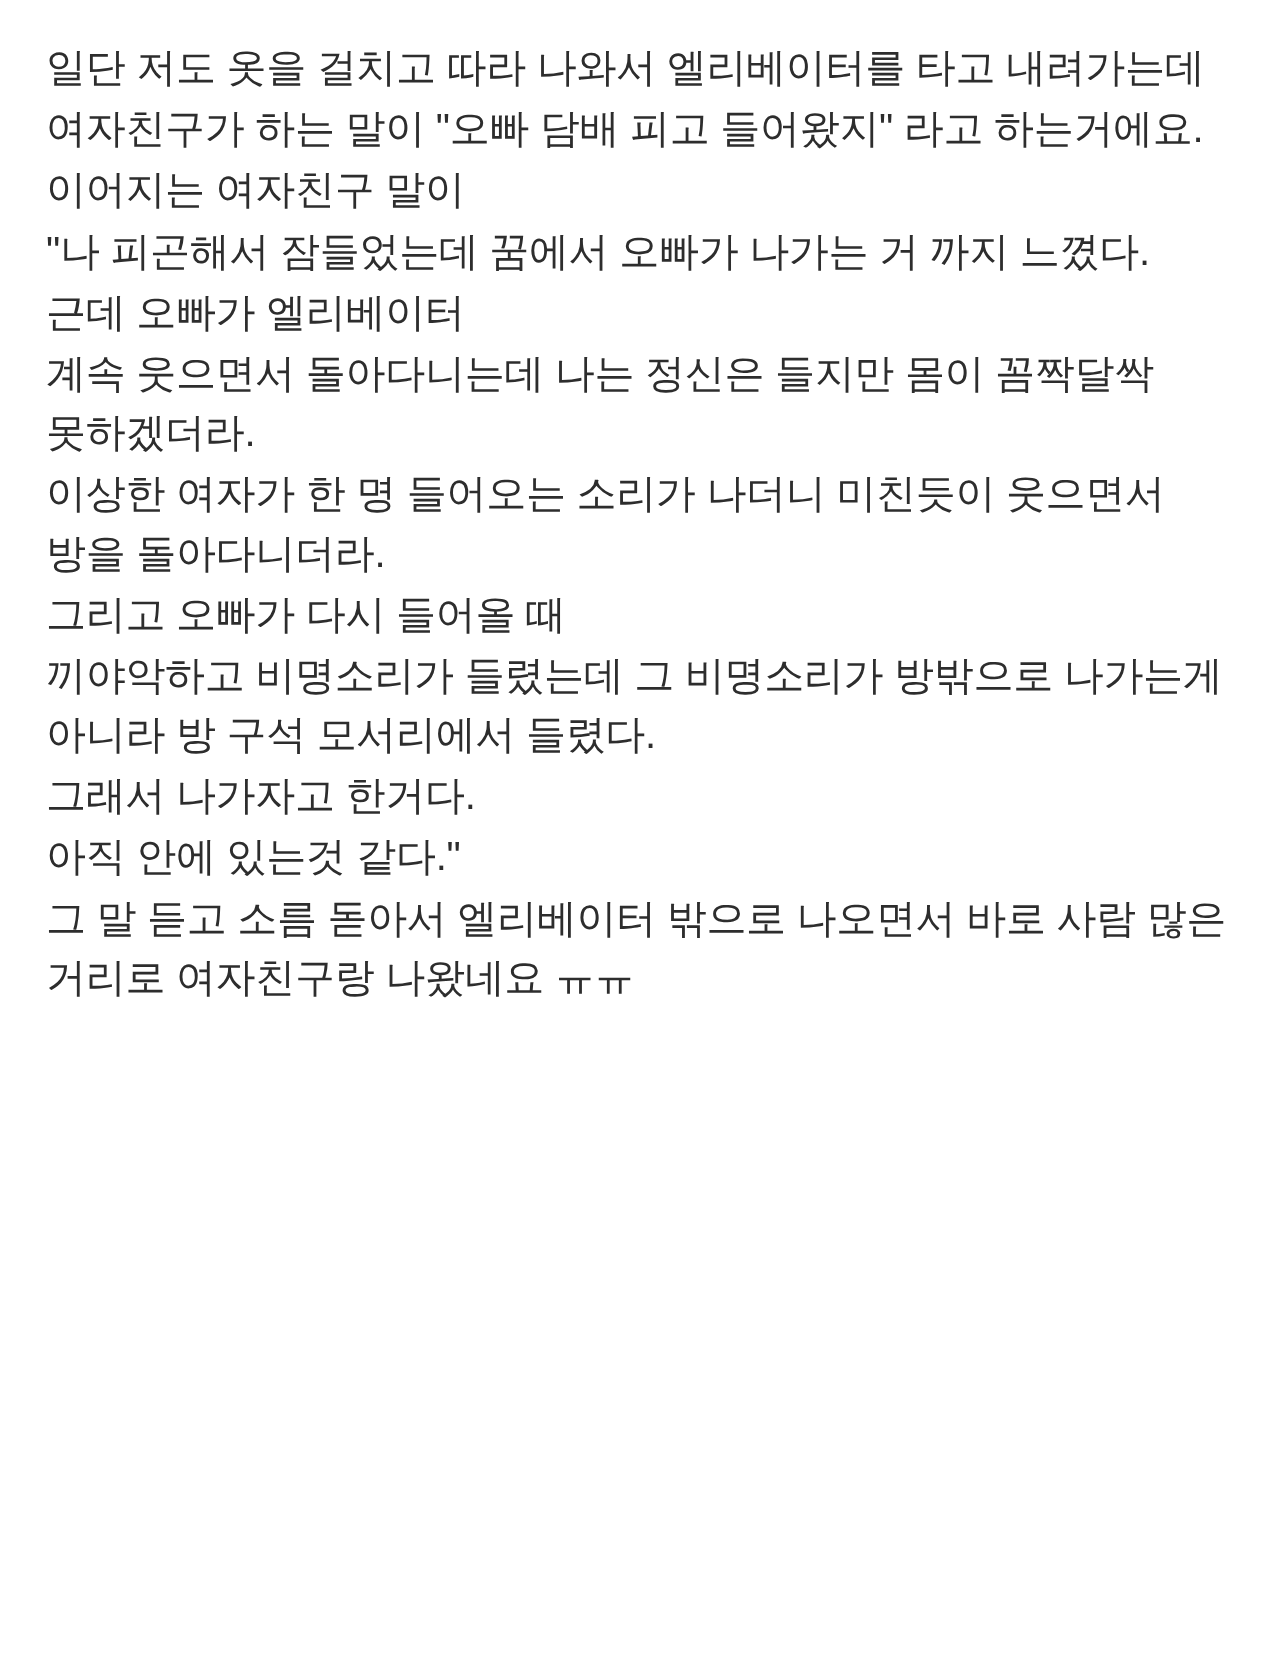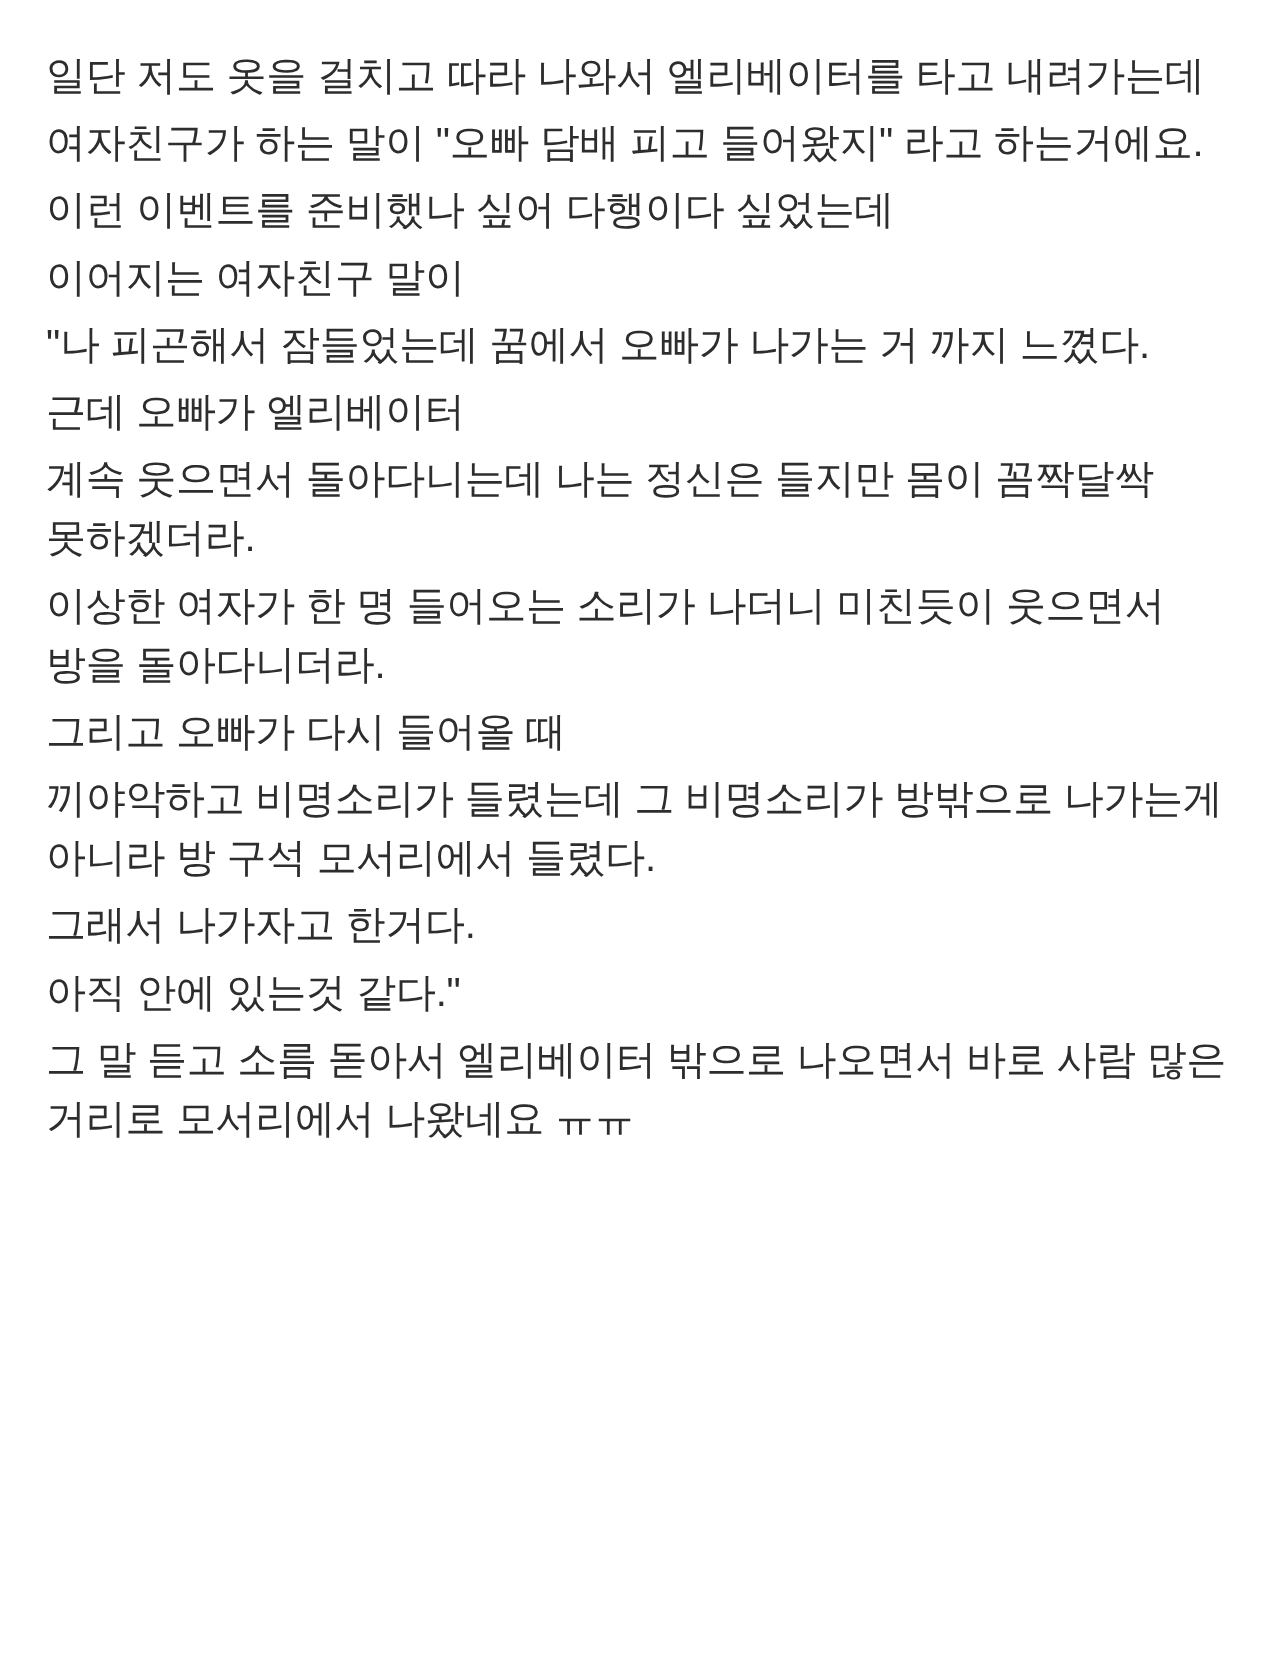--- a/index.html
+++ b/index.html
@@ -24,36 +24,35 @@
   }
   .story {
     font-size: 40px;
     line-height: 1.48;
     letter-spacing: -0.3px;
     color: #2d2d2d;
     word-break: keep-all;
     white-space: normal;
   }
   .para {
-    margin: 8px 0 2px 0;
+    margin: 0 0 2px 0;
     text-indent: 0;
   }
 </style>
 </head>
 <body>
 
 <div class="page">
   <div class="story">
     <p class="para">일단 저도 옷을 걸치고 따라 나와서 엘리베이터를 타고 내려가는데</p>
     <p class="para">여자친구가 하는 말이 "오빠 담배 피고 들어왔지" 라고 하는거에요.</p>
-    <p class="para">이런 이벤트를 준비했나 싶어 다행이다 싶었는데</p>
     <p class="para">이어지는 여자친구 말이</p>
     <p class="para">"나 피곤해서 잠들었는데 꿈에서 오빠가 나가는 거 까지 느꼈다.</p>
     <p class="para">근데 오빠가 엘리베이터</p>
     <p class="para">계속 웃으면서 돌아다니는데 나는 정신은 들지만 몸이 꼼짝달싹 못하겠더라.</p>
     <p class="para">이상한 여자가 한 명 들어오는 소리가 나더니 미친듯이 웃으면서 방을 돌아다니더라.</p>
     <p class="para">그리고 오빠가 다시 들어올 때</p>
     <p class="para">끼야악하고 비명소리가 들렸는데 그 비명소리가 방밖으로 나가는게 아니라 방 구석 모서리에서 들렸다.</p>
     <p class="para">그래서 나가자고 한거다.</p>
     <p class="para">아직 안에 있는것 같다."</p>
-    <p class="para">그 말 듣고 소름 돋아서 엘리베이터 밖으로 나오면서 바로 사람 많은 거리로 모서리에서 나왔네요 ㅠㅠ</p>
+    <p class="para">그 말 듣고 소름 돋아서 엘리베이터 밖으로 나오면서 바로 사람 많은 거리로 여자친구랑 나왔네요 ㅠㅠ</p>
   </div>
 </div>
 
 </body></html>

